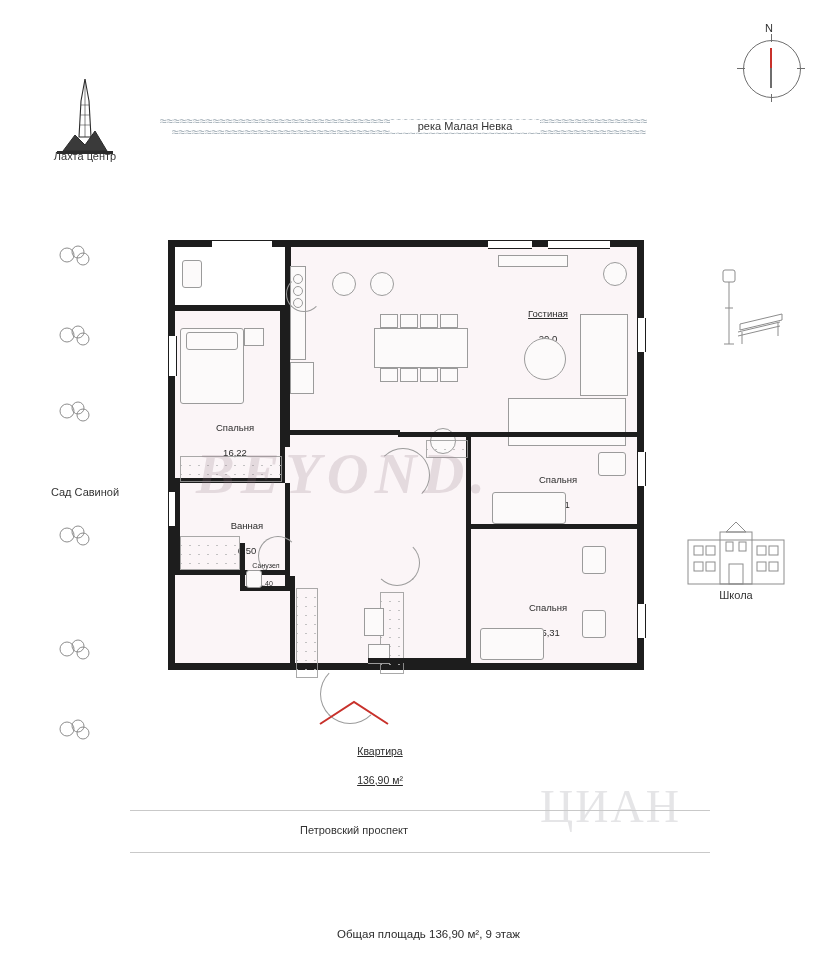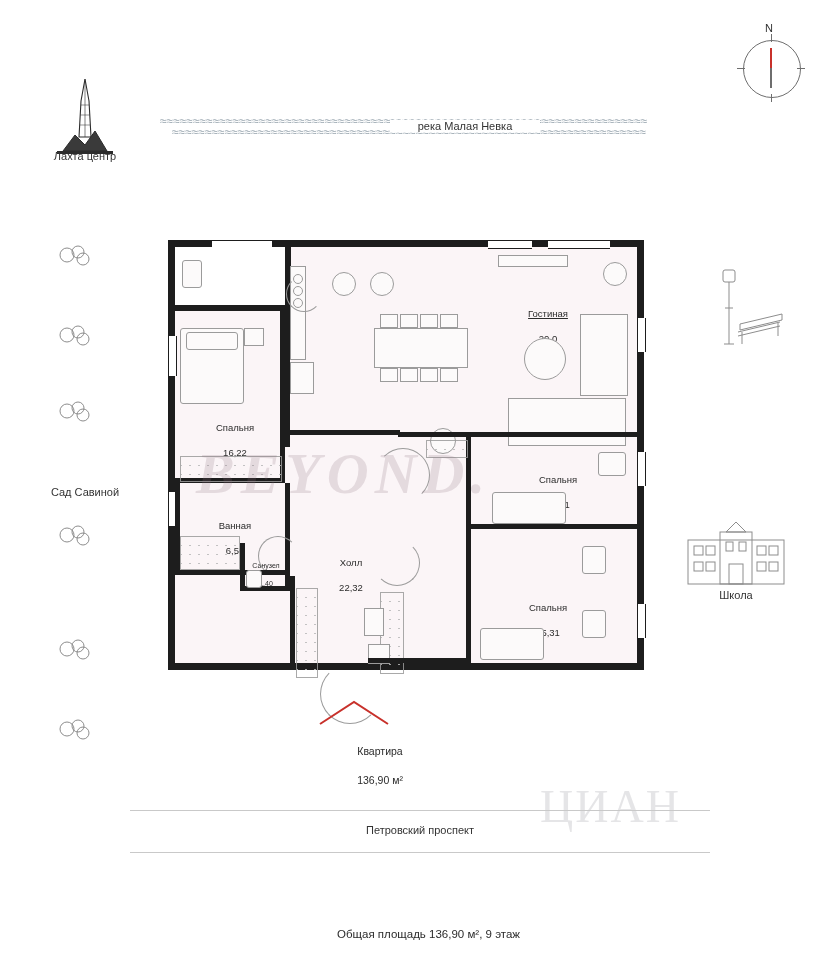--- a/index.html
+++ b/index.html
@@ -108,26 +108,26 @@
     color: rgba(140,110,125,0.20);
     font-family: "Liberation Serif", serif;
     font-style: italic;
   }
   #watermark2 {
     left: 540px; top: 780px; width: 280px; height: 80px;
     font-size: 46px; color: rgba(180,180,185,0.35);
     font-family: "Liberation Serif", serif; letter-spacing: 2px;
   }
   #apt-roof { position: absolute; left: 318px; top: 700px; width: 72px; height: 26px; }
-  #apt-text { position: absolute; left: 300px; top: 730px; width: 160px; text-align: center; font-size: 10.5px; line-height: 1.35; white-space: pre-line; }
+  #apt-text { position: absolute; left: 300px; top: 730px; width: 160px; text-align: center; font-size: 10.5px; line-height: 1.35; white-space: pre-line; text-decoration: underline; }
 
   
   #street-top { left: 130px; top: 810px; width: 580px; height: 1px; background: #c9c9c9; }
   #street-bottom { left: 130px; top: 852px; width: 580px; height: 1px; background: #c9c9c9; }
-  #street-label { left: 300px; top: 824px; width: 240px; text-align: center; font-size: 11px; background: transparent; }
+  #street-label { left: 300px; top: 824px; width: 240px; text-align: left; font-size: 11px; background: transparent; }
 
   
   #footer { left: 12px; top: 928px; width: 833px; text-align: center; font-size: 11.5px; color: #2b2b2b; }
 </style>
 </head>
 <body>
 
 <div class="abs" id="compass">
   <div class="circle"></div>
   <div class="tick t-n"></div>
@@ -318,39 +318,35 @@
     <span>Спальня</span><br>
     <span>25,31</span>
   </div>
   <div class="furn" style="left:312px; top:388px; width:62px; height:30px; border-radius:3px;"></div>
   <div class="furn" style="left:414px; top:306px; width:22px; height:26px; border-radius:3px;"></div>
   <div class="furn" style="left:414px; top:370px; width:22px; height:26px; border-radius:3px;"></div>
 
   <div class="wall" style="left:7px; top:243px; width:5px; height:92px;"></div>
   <div class="wall" style="left:117px; top:243px; width:5px; height:60px;"></div>
   <div class="wall" style="left:7px; top:330px; width:115px; height:5px;"></div>
-  <div class="room-label" style="left:22px; top:268px; width:90px;">
+  <div class="room-label" style="left:34px; top:268px; width:90px;">
     <span>Ванная</span><br>
     <span>6,50</span>
   </div>
   <div class="hatch" style="left:12px; top:296px; width:58px; height:32px;"></div>
 
   <div class="wall" style="left:72px; top:303px; width:5px; height:48px;"></div>
   <div class="wall" style="left:72px; top:346px; width:50px; height:5px;"></div>
   <div class="wall" style="left:117px; top:303px; width:5px; height:48px;"></div>
   <div class="room-label sm" style="left:76px; top:312px; width:44px;">
     <span>Санузел</span><br>
     <span>1,40</span>
   </div>
   <div class="furn" style="left:78px; top:330px; width:14px; height:16px; border-radius:3px;"></div>
 
-  <div class="room-label" style="left:138px; top:305px; width:90px;">
-    <span>Холл</span><br>
-    <span>22,32</span>
-  </div>
   <div class="hatch" style="left:128px; top:348px; width:20px; height:88px;"></div>
   <div class="hatch" style="left:212px; top:352px; width:22px; height:80px;"></div>
   <div class="furn" style="left:196px; top:368px; width:18px; height:26px;"></div>
   <div class="furn" style="left:200px; top:404px; width:20px; height:18px;"></div>
 
   <div class="door-arc" style="left:118px; top:36px; width:34px; height:34px; border-color:#9b9b9b; border-right-color:transparent; border-top-color:transparent;"></div>
   <div class="door-arc" style="left:208px; top:208px; width:52px; height:52px; border-color:#9b9b9b; border-left-color:transparent; border-bottom-color:transparent;"></div>
   <div class="door-arc" style="left:206px; top:300px; width:44px; height:44px; border-color:#9b9b9b; border-left-color:transparent; border-top-color:transparent;"></div>
   <div class="door-arc" style="left:90px; top:296px; width:38px; height:38px; border-color:#9b9b9b; border-right-color:transparent; border-bottom-color:transparent;"></div>
   <div class="door-arc" style="left:152px; top:424px; width:58px; height:58px; border-color:#9b9b9b; border-top-color:transparent; border-right-color:transparent;"></div>

